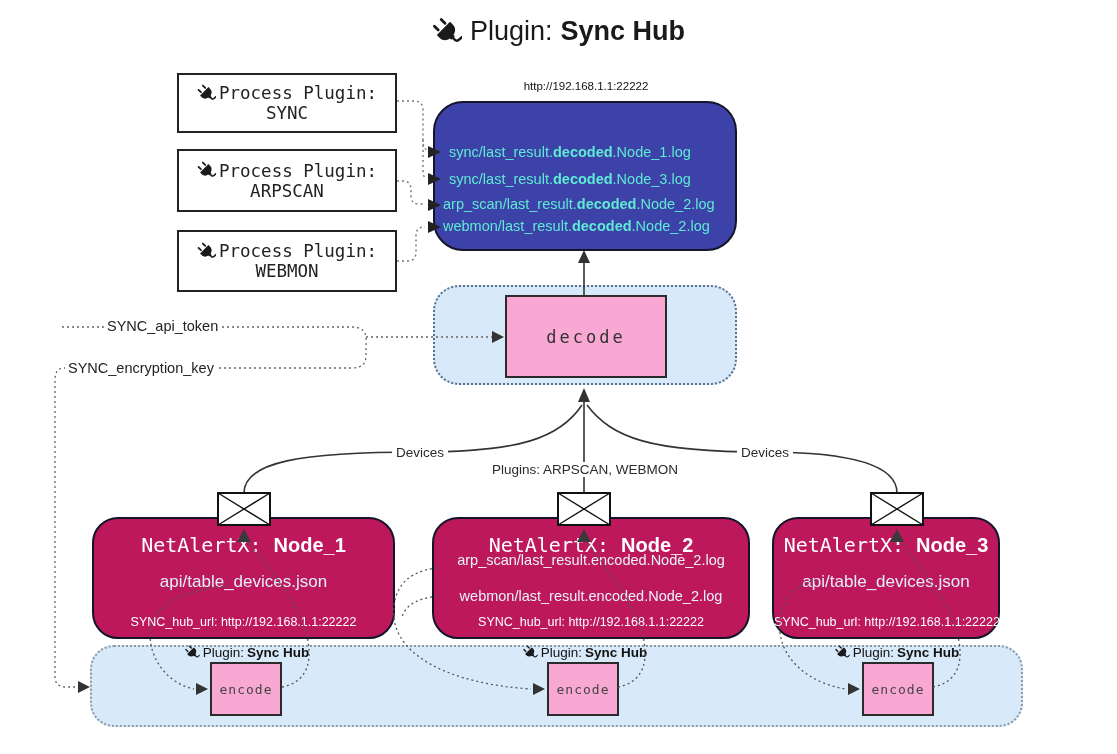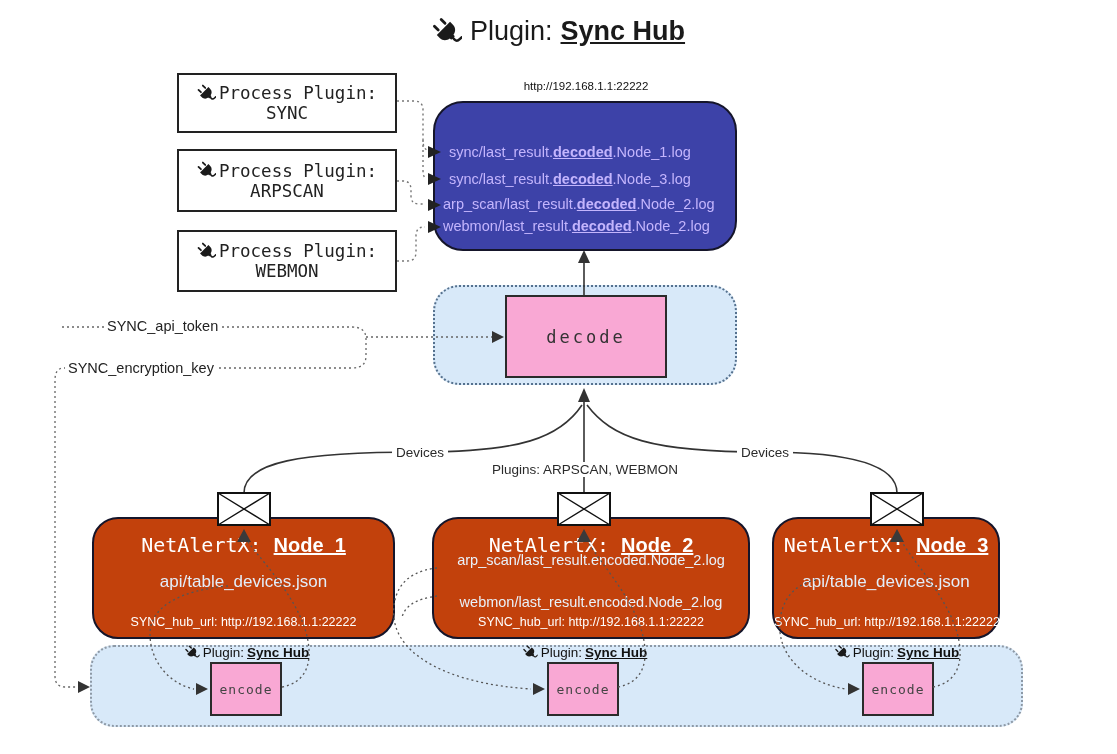--- a/index.html
+++ b/index.html
@@ -1,51 +1,51 @@
 <!DOCTYPE html>
 <html><head>
 <meta charset="utf-8">
 <style>
   html,body{margin:0;padding:0;background:#fff;}
   .canvas{position:relative;width:1117px;height:754px;background:#ffffff;overflow:hidden;
           font-family:"Liberation Sans",sans-serif;color:#1a1a1a;border-radius:19px;}
   .abs{position:absolute;}
-  .bold{font-weight:bold;text-decoration:underline;}
+  .bold{font-weight:bold;}
   .nowrap{white-space:nowrap;}
 
   
   .title{left:0;top:16px;width:1117px;display:flex;justify-content:center;align-items:center;
          gap:8px;font-size:27px;color:#1a1a1a;}
   .plug-svg{display:inline-block;vertical-align:middle;}
 
   
   .pbox{width:220px;background:#fff;border:2px solid #222;box-sizing:border-box;
         display:flex;flex-direction:column;justify-content:center;align-items:center;
         font-family:"DejaVu Sans Mono",monospace;font-size:17.5px;color:#222;}
   .pbox .row{display:flex;align-items:center;gap:3px;}
 
   
   .hub-url{left:434px;top:80px;width:304px;text-align:center;font-size:11.5px;color:#111;}
   .hub{left:433px;top:101px;width:304px;height:150px;background:#3d42a8;border:2px solid #15152a;
        border-radius:30px;box-sizing:border-box;}
   .hub-title{position:absolute;left:0;top:12px;width:100%;text-align:center;color:#fff;
              font-family:"DejaVu Sans Mono",monospace;font-size:20px;}
   .hub-title .bold{font-family:"Liberation Sans",sans-serif;font-size:20px;}
-  .hub-line{position:absolute;left:0;width:100%;color:#c4b5fd;font-size:14.5px;white-space:nowrap;
+  .hub-line{position:absolute;left:0;width:100%;color:#5eead4;font-size:14.5px;white-space:nowrap;
             padding-left:14px;box-sizing:border-box;}
 
   
   .panel{background:#d8e9f9;border:2px dotted #55718e;box-sizing:border-box;}
   .decode-panel{left:433px;top:285px;width:304px;height:100px;border-radius:26px;}
   .wbox{background:#f9a8d4;border:2px solid #2b2b2b;box-sizing:border-box;display:flex;
         align-items:center;justify-content:center;font-family:"DejaVu Sans Mono",monospace;color:#333;}
   .decode-box{left:505px;top:295px;width:162px;height:83px;font-size:17px;letter-spacing:3px;}
 
   
-  .node{background:#c2410c;border:2.5px solid #15152a;border-radius:26px;box-sizing:border-box;height:122px;top:517px;padding-left:44px;}
+  .node{background:#be185d;border:2.5px solid #15152a;border-radius:26px;box-sizing:border-box;height:122px;top:517px;padding-left:44px;}
   .node-title{position:absolute;left:0;top:14px;width:100%;text-align:center;color:#fff;
               font-family:"DejaVu Sans Mono",monospace;font-size:20px;white-space:nowrap;}
   .node-title .bold{font-family:"Liberation Sans",sans-serif;font-size:20px;}
   .node-line{position:absolute;left:0;width:100%;text-align:center;color:#e9f2fb;font-size:14.5px;white-space:nowrap;}
   .node-line.big{font-size:17px;color:#e3eefa;}
   .node-url{position:absolute;left:0;bottom:8px;width:100%;text-align:center;color:#fff;font-size:12.5px;white-space:nowrap;}
 
   
   .bar{left:90px;top:645px;width:933px;height:82px;border-radius:24px;border-color:#8d99a6;}
   .enc-label{position:absolute;top:645px;transform:translateX(-50%);display:flex;align-items:center;
@@ -151,21 +151,21 @@
     <div class="node-line big" style="top:53px;">api/table_devices.json</div>
     <div class="node-url">SYNC_hub_url: http://192.168.1.1:22222</div>
   </div>
 
   <div class="abs node" style="left:432px;width:318px;">
     <div class="node-title">
       <span>NetAlertX:</span>
       <span class="bold">Node_2</span>
     </div>
     <div class="node-line" style="top:33px;">arp_scan/last_result.encoded.Node_2.log</div>
-    <div class="node-line" style="top:75px;">webmon/last_result.encoded.Node_2.log</div>
+    <div class="node-line" style="top:69px;">webmon/last_result.encoded.Node_2.log</div>
     <div class="node-url">SYNC_hub_url: http://192.168.1.1:22222</div>
   </div>
 
   <div class="abs node" style="left:772px;width:228px;">
     <div class="node-title">
       <span>NetAlertX:</span>
       <span class="bold">Node_3</span>
     </div>
     <div class="node-line big" style="top:53px;">api/table_devices.json</div>
     <div class="node-url">SYNC_hub_url: http://192.168.1.1:22222</div>

